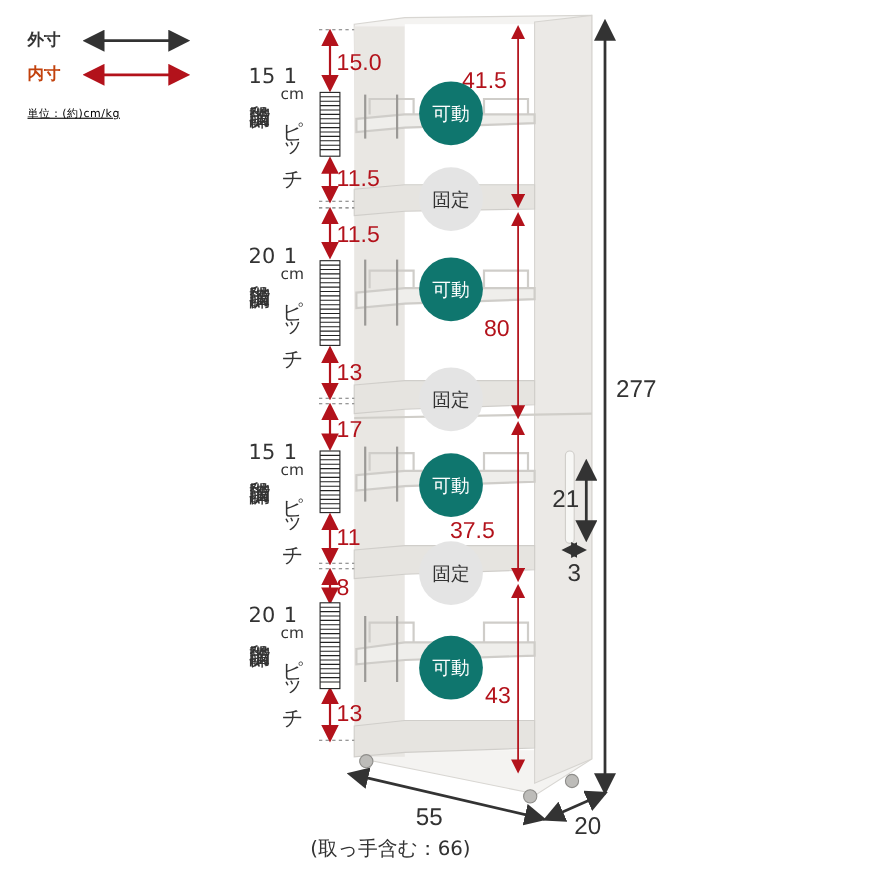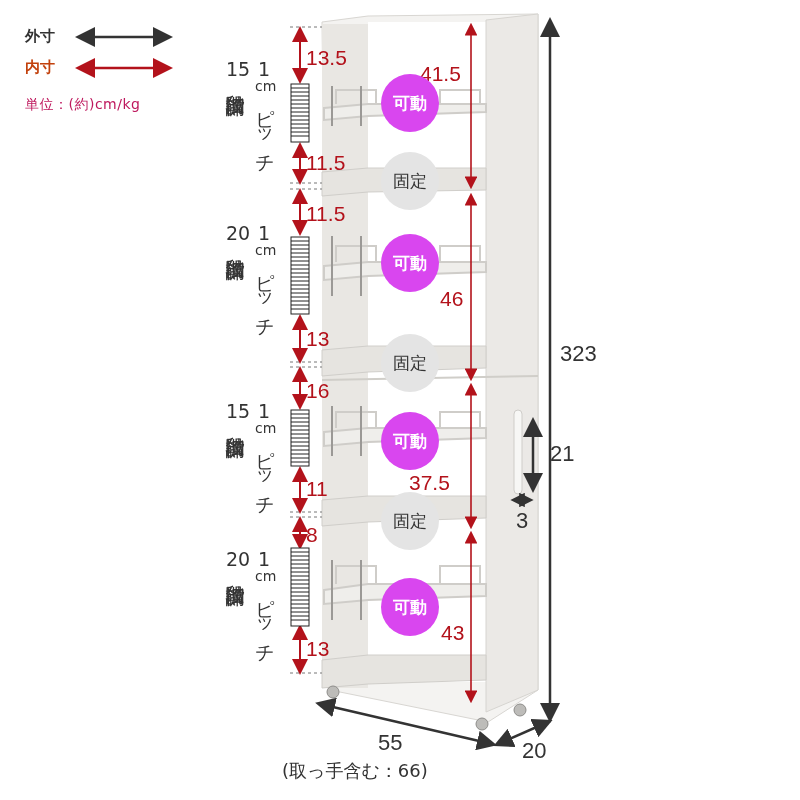--- a/index.html
+++ b/index.html
@@ -1,29 +1,29 @@
 <!DOCTYPE html>
 <html><head>
 <meta charset="utf-8">
 <style>
   html, body { margin:0; padding:0; background:#ffffff; }
   body { width:800px; height:800px; position:relative; overflow:hidden;
          font-family:"DejaVu Sans","Liberation Sans",sans-serif; color:#333; }
   .abs { position:absolute; }
   .legend-label { font-size:15px; font-weight:bold;font-family:Liberation Serif, serif; }
-  .unit { font-size:14px; color:#be185d; letter-spacing:0.5px; }
+  .unit { font-size:10px; color:#000000; letter-spacing:0.5px;text-decoration:underline; }
   .red { color:#c2410c; }
   .dark { color:#333; }
   .dim-red { position:absolute; font-size:21px; color:#b3121b; line-height:1; font-family:"Liberation Sans","DejaVu Sans",sans-serif; }
   .dim-dark { position:absolute; font-size:22px; color:#333; line-height:1; font-family:"Liberation Sans","DejaVu Sans",sans-serif; }
   .vtext { position:absolute; writing-mode:vertical-rl; font-size:19px; line-height:1; color:#333; letter-spacing:1px; }
   .vnum { position:absolute; font-size:19px; color:#333; line-height:1; text-align:center; }
   .badge { position:absolute; width:58px; height:58px; border-radius:50%;
            display:flex; align-items:center; justify-content:center; font-size:17px; }
-  .badge.move { background:#d946ef; color:#fff;font-weight:bold; }
+  .badge.move { background:#0f766e; color:#fff; }
   .badge.fixed { background:#e4e4e4; color:#333; }
   .caption { font-size:18px; color:#333; }
   svg { position:absolute; left:0; top:0; }
 </style>
 </head>
 <body>
 
 <svg width="800" height="800" viewBox="0 0 800 800">
   <defs>
     <marker id="ahD" markerWidth="8" markerHeight="8" refX="6" refY="4" orient="auto-start-reverse">
@@ -136,65 +136,65 @@
 <div class="abs legend-label dark" style="left:25px;top:27px;">外寸</div>
 <div class="abs legend-label red" style="left:25px;top:58px;">内寸</div>
 <div class="abs unit" style="left:25px;top:96px;">単位：(約)cm/kg</div>
 
 <div>
   <div class="vnum" style="left:226px;top:60px;">15</div>
   <div class="vtext" style="left:226px;top:80px;">段階調節</div>
   <div class="vnum" style="left:258px;top:60px;">1</div>
   <div class="vnum" style="left:255px;top:79px;font-size:14px;">cm</div>
   <div class="vtext" style="left:256px;top:96px;">ピッチ</div>
-  <div class="dim-red" style="left:306px;top:47px;">13.5</div>
+  <div class="dim-red" style="left:306px;top:47px;">15.0</div>
   <div class="dim-red" style="left:306px;top:152px;">11.5</div>
 </div>
 
 <div>
   <div class="vnum" style="left:226px;top:224px;">20</div>
   <div class="vtext" style="left:226px;top:244px;">段階調節</div>
   <div class="vnum" style="left:258px;top:224px;">1</div>
   <div class="vnum" style="left:255px;top:243px;font-size:14px;">cm</div>
   <div class="vtext" style="left:256px;top:260px;">ピッチ</div>
   <div class="dim-red" style="left:306px;top:203px;">11.5</div>
   <div class="dim-red" style="left:306px;top:328px;">13</div>
 </div>
 
 <div>
   <div class="vnum" style="left:226px;top:402px;">15</div>
   <div class="vtext" style="left:226px;top:422px;">段階調節</div>
   <div class="vnum" style="left:258px;top:402px;">1</div>
   <div class="vnum" style="left:255px;top:421px;font-size:14px;">cm</div>
   <div class="vtext" style="left:256px;top:438px;">ピッチ</div>
-  <div class="dim-red" style="left:306px;top:380px;">16</div>
+  <div class="dim-red" style="left:306px;top:380px;">17</div>
   <div class="dim-red" style="left:306px;top:478px;text-align:right;">11</div>
 </div>
 
 <div>
   <div class="vnum" style="left:226px;top:550px;">20</div>
   <div class="vtext" style="left:226px;top:570px;">段階調節</div>
   <div class="vnum" style="left:258px;top:550px;">1</div>
   <div class="vnum" style="left:255px;top:569px;font-size:14px;">cm</div>
   <div class="vtext" style="left:256px;top:586px;">ピッチ</div>
   <div class="dim-red" style="left:306px;top:524px;">8</div>
   <div class="dim-red" style="left:306px;top:638px;">13</div>
 </div>
 
 <div class="dim-red" style="left:420px;top:63px;text-align:center;">41.5</div>
-<div class="dim-red" style="left:440px;top:288px;">46</div>
+<div class="dim-red" style="left:440px;top:288px;">80</div>
 <div class="dim-red" style="left:409px;top:472px;">37.5</div>
 <div class="dim-red" style="left:441px;top:622px;">43</div>
 
 <div class="badge move" style="left:381px;top:74px;">可動</div>
 <div class="badge fixed" style="left:381px;top:152px;">固定</div>
 <div class="badge move" style="left:381px;top:234px;">可動</div>
 <div class="badge fixed" style="left:381px;top:334px;">固定</div>
 <div class="badge move" style="left:381px;top:412px;">可動</div>
 <div class="badge fixed" style="left:381px;top:492px;">固定</div>
 <div class="badge move" style="left:381px;top:578px;">可動</div>
 
-<div class="dim-dark" style="left:560px;top:343px;">323</div>
-<div class="dim-dark" style="left:502px;top:443px;margin-left:48px;">21</div>
+<div class="dim-dark" style="left:560px;top:343px;">277</div>
+<div class="dim-dark" style="left:502px;top:443px;">21</div>
 <div class="dim-dark" style="left:516px;top:510px;">3</div>
 <div class="dim-dark" style="left:378px;top:732px;text-align:center;">55</div>
 <div class="dim-dark" style="left:522px;top:740px;">20</div>
 <div class="abs caption" style="left:282px;top:759px;">(取っ手含む：66)</div>
 
 </body></html>

